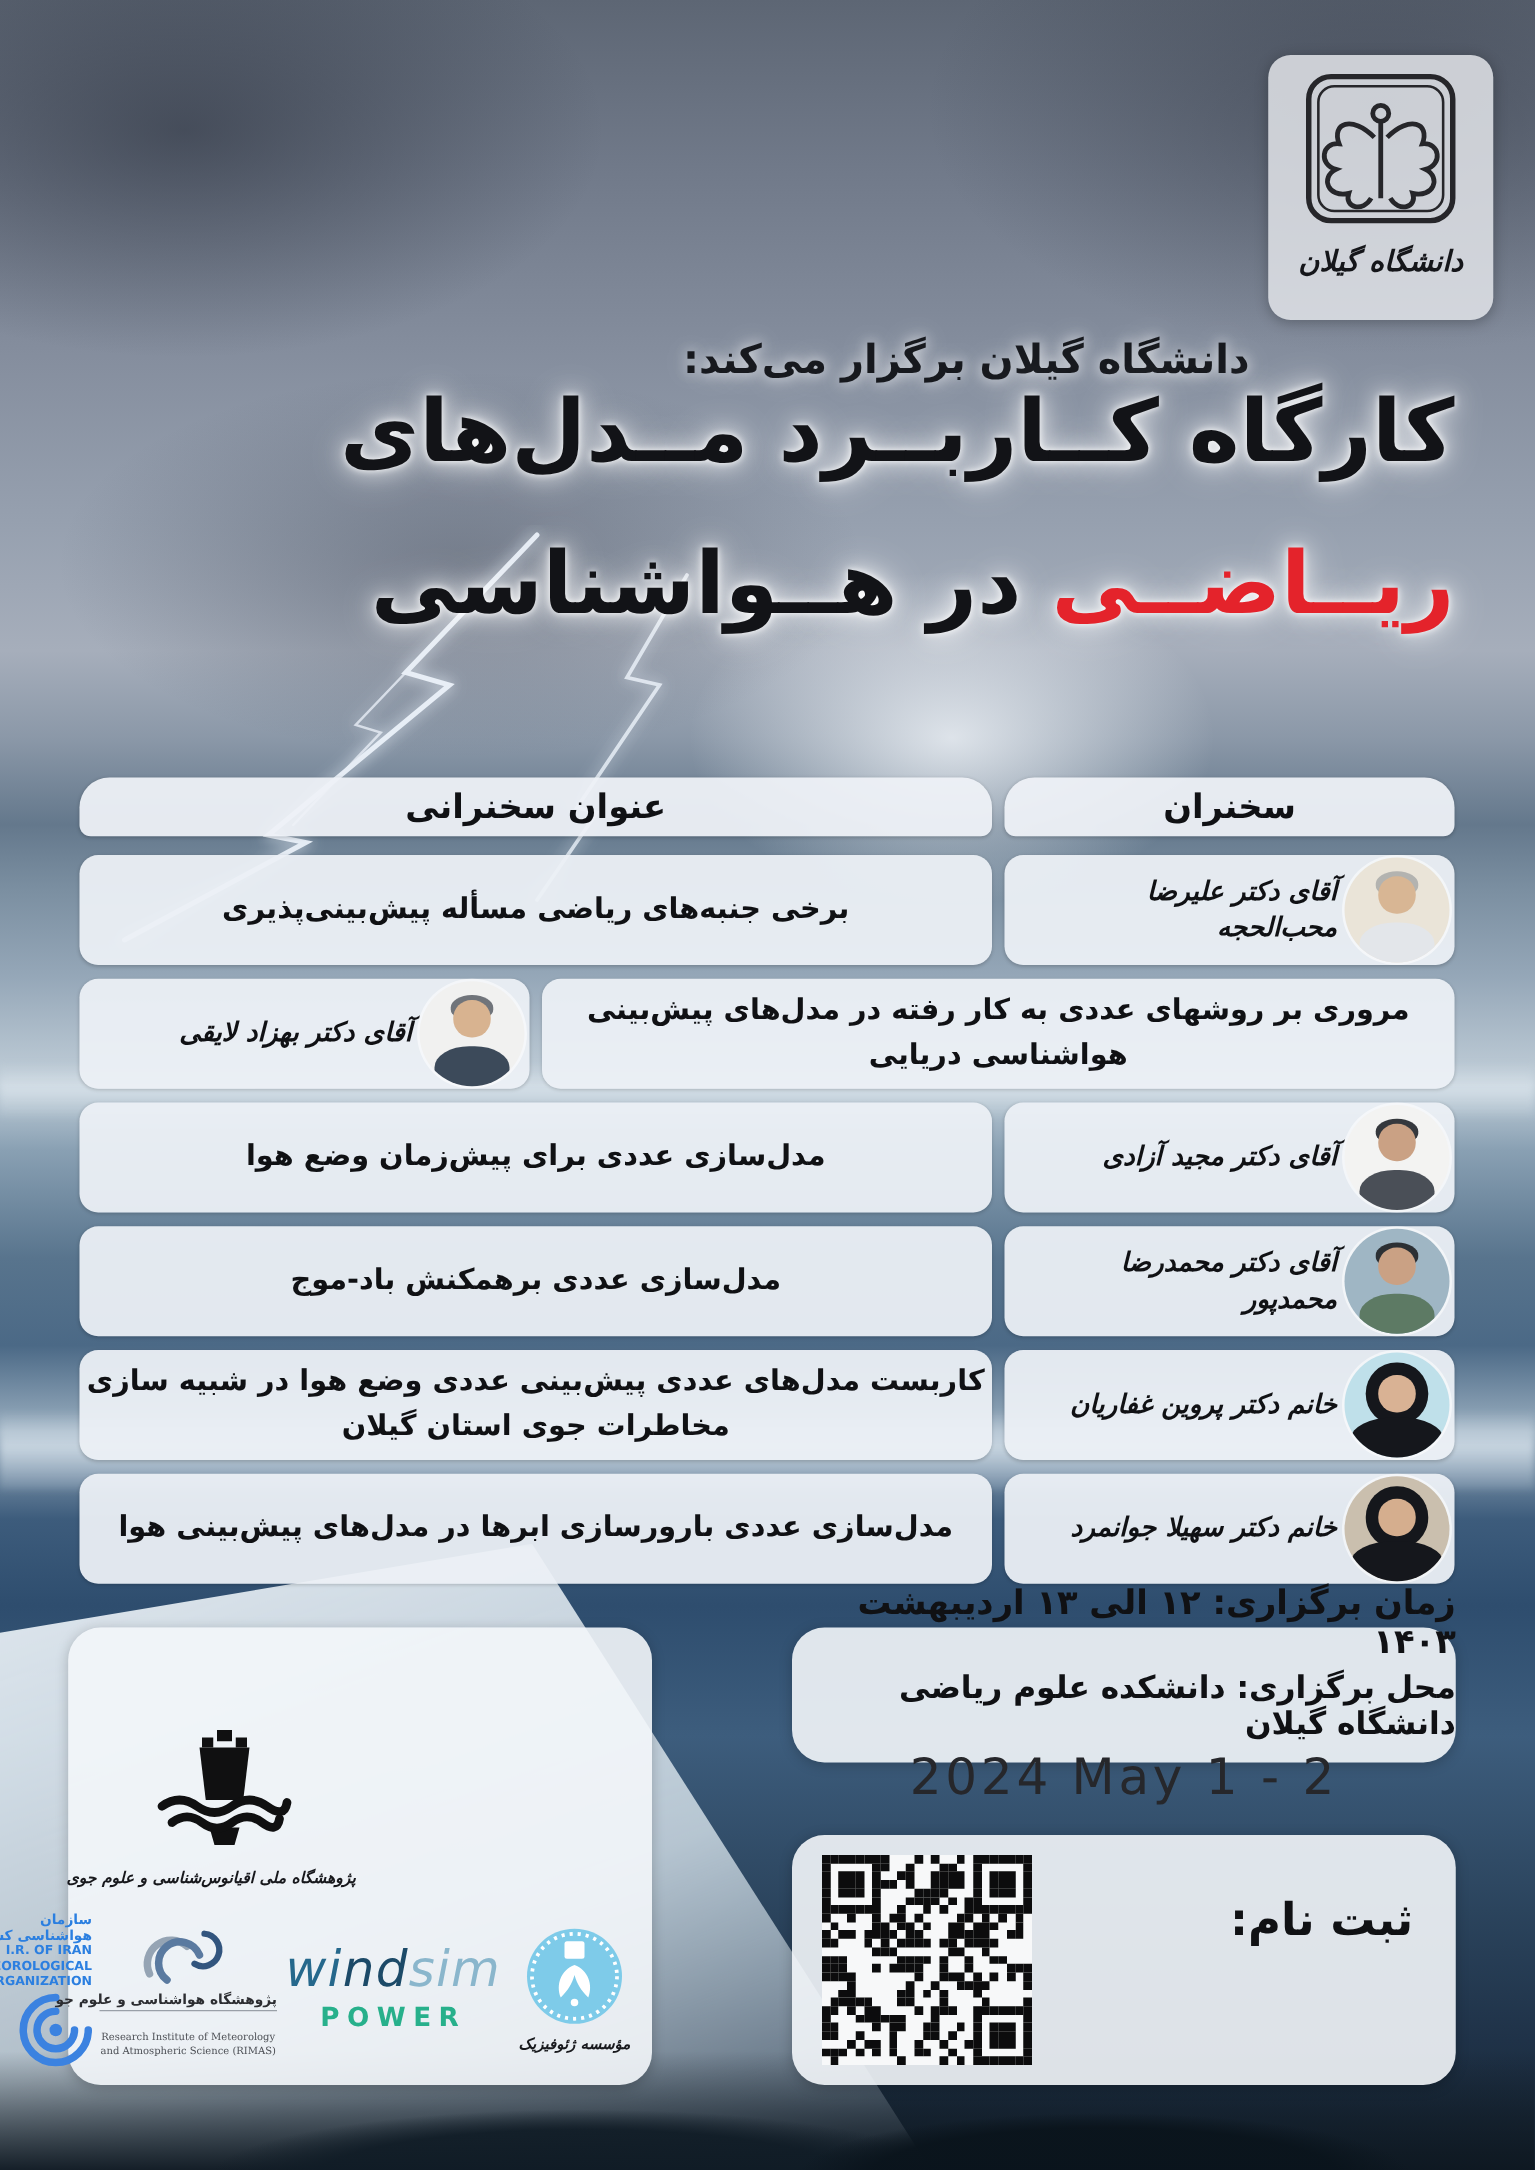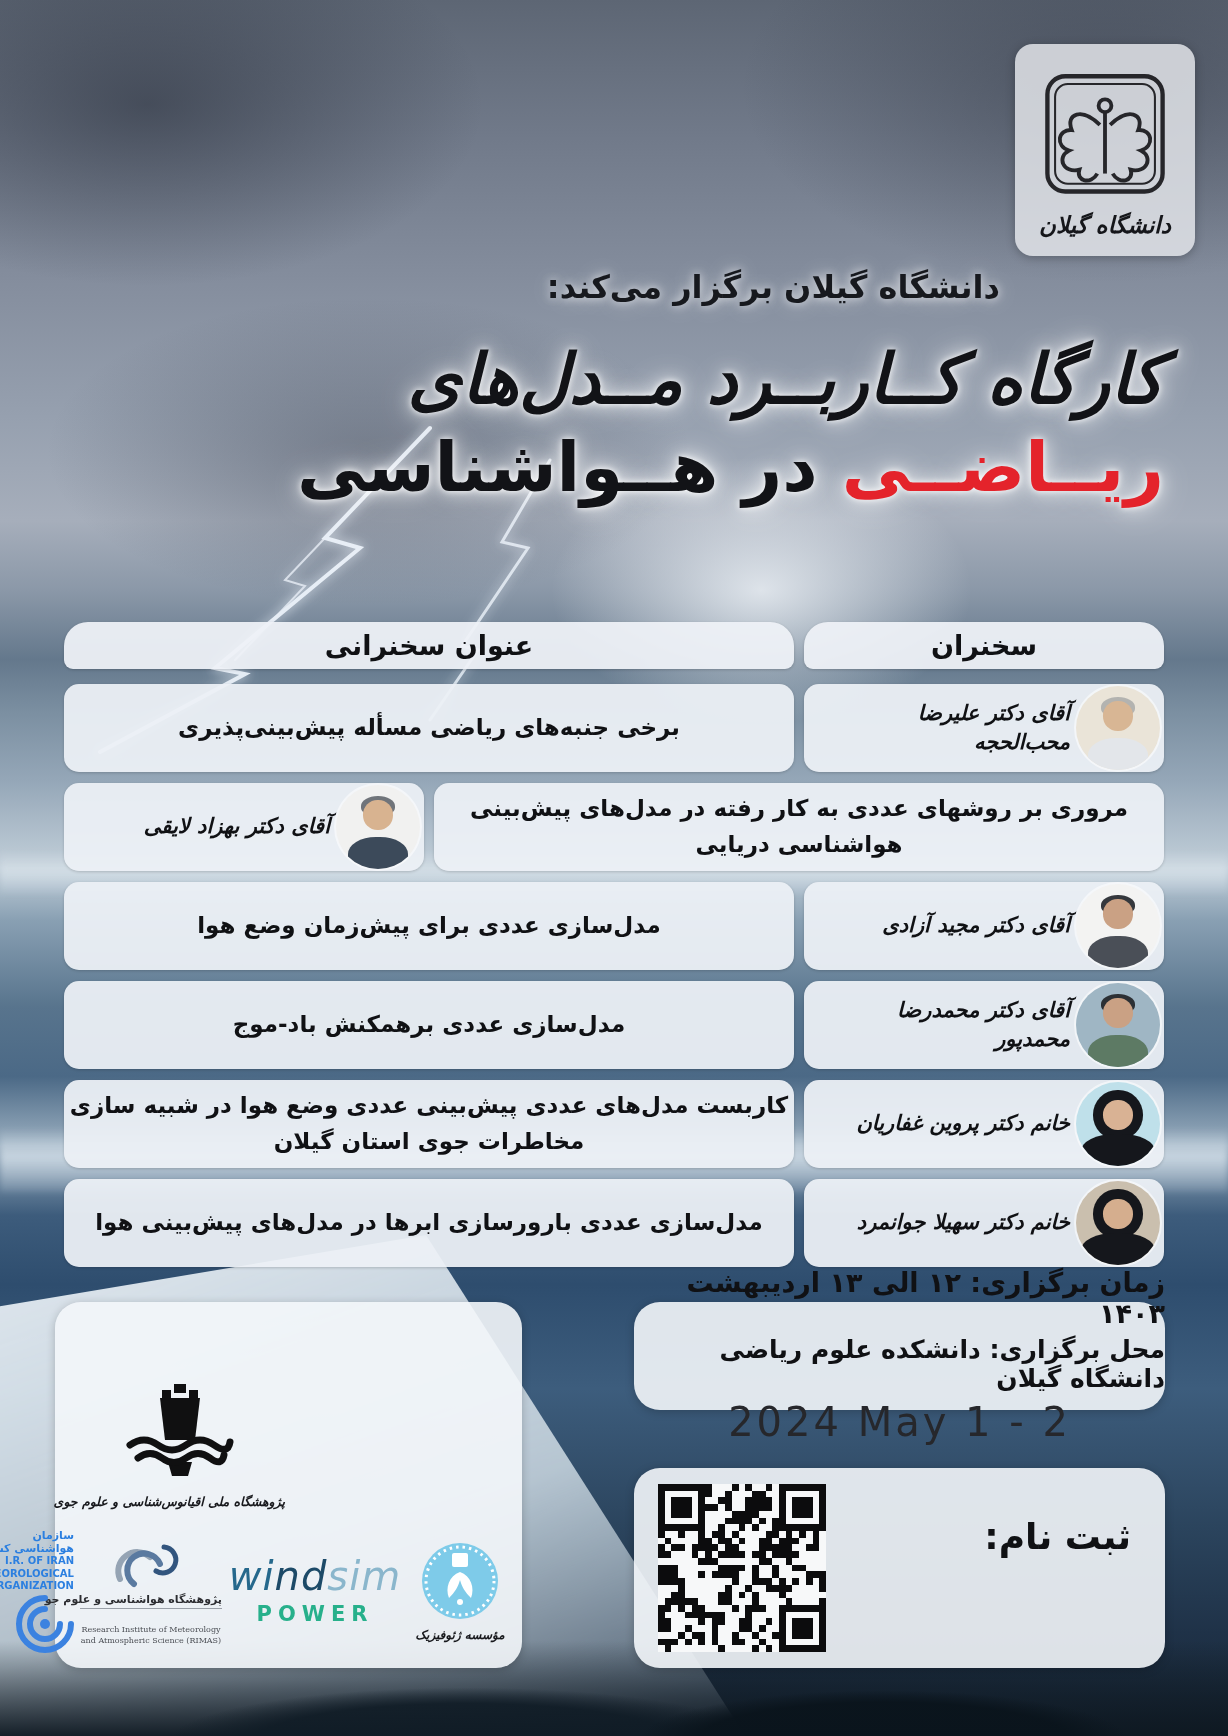--- a/index.html
+++ b/index.html
@@ -32,31 +32,31 @@
     clip-path:polygon(0 16%,60% 0,100% 100%,0 100%);filter:blur(2px);pointer-events:none;}
   .rocks{position:absolute;left:0;right:0;bottom:0;height:95px;pointer-events:none;
     background:
       radial-gradient(340px 70px at 72% 105%, rgba(10,20,28,.95) 55%, rgba(10,20,28,0) 72%),
       radial-gradient(430px 80px at 38% 108%, rgba(16,28,38,.9) 50%, rgba(16,28,38,0) 70%),
       linear-gradient(0deg, rgba(14,24,33,.95), rgba(14,24,33,0));}
 
   
   .uni-box{position:absolute;top:44px;right:33px;width:180px;height:212px;border-radius:18px;
     background:rgba(226,228,233,.85);box-shadow:0 2px 10px rgba(0,0,0,.25);
-    display:flex;flex-direction:column;align-items:center;justify-content:flex-start;padding-top:27px;box-sizing:border-box;}
+    display:flex;flex-direction:column;align-items:center;justify-content:flex-start;padding-top:12px;box-sizing:border-box;}
   .uni-emblem{width:128px;height:136px;}
   .uni-name{font-size:23px;font-weight:700;font-style:italic;color:#15161a;margin-top:4px;
     font-family:"DejaVu Serif","DejaVu Sans",sans-serif;}
 
   
   .kicker{position:absolute;top:268px;right:228px;font-size:32px;font-weight:700;color:#17191e;
     text-shadow:0 0 10px rgba(255,255,255,.75),0 0 22px rgba(255,255,255,.5);}
   .title-line{position:absolute;right:64px;font-size:69px;font-weight:700;color:#121317;line-height:1.25;
     text-shadow:0 0 6px rgba(255,255,255,.95),0 0 18px rgba(255,255,255,.85),0 0 34px rgba(255,255,255,.6);}
-  .title-line1{top:336px;font-style:italic;}
+  .title-line1{top:303px;}
   .title-line2{top:424px;}
   .title-red{color:var(--accent-red,#e4232b);}
 
   
   .table{position:absolute;left:64px;right:64px;top:622px;}
   .thead{display:flex;gap:10px;}
   .th{background:rgba(238,241,246,.94);border-radius:24px 24px 9px 9px;height:47px;
     display:flex;align-items:center;justify-content:center;font-size:27px;font-weight:700;color:#101114;
     box-shadow:0 1px 3px rgba(0,0,0,.18);}
   .th-speaker{width:360px;flex:0 0 360px;}

